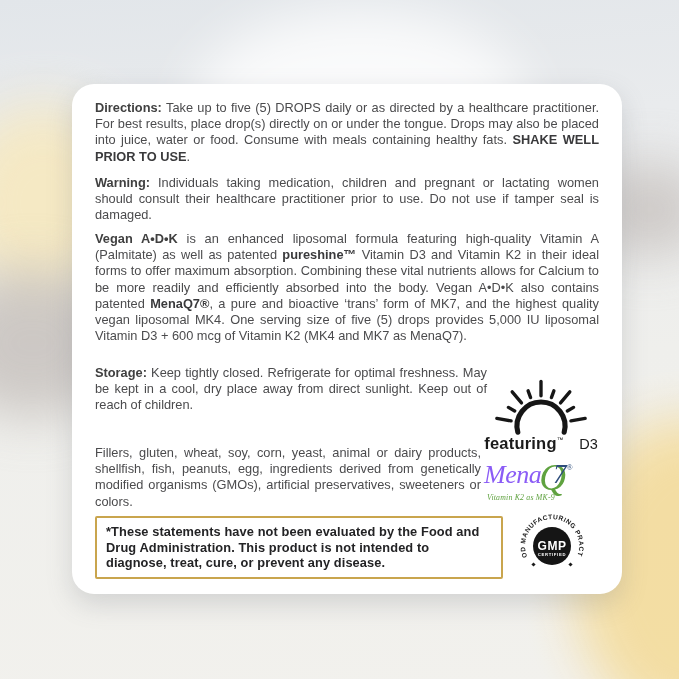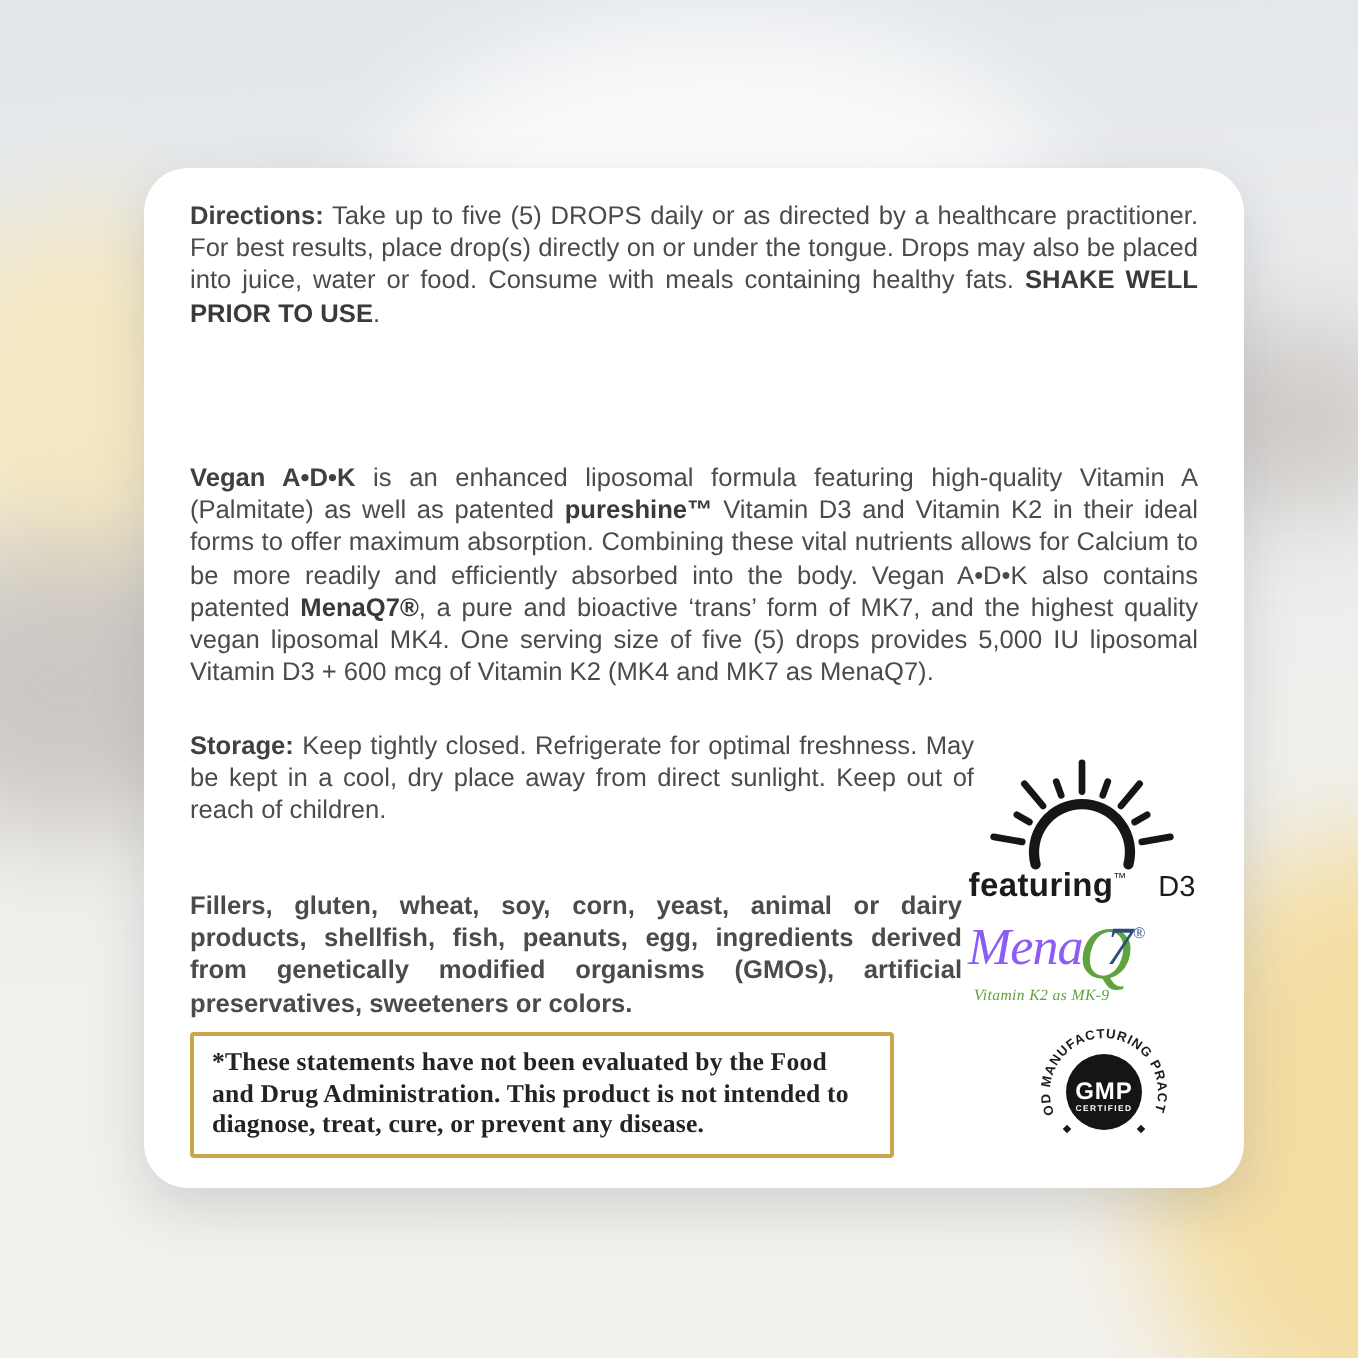--- a/index.html
+++ b/index.html
@@ -25,27 +25,26 @@
     font-size:12.8px;line-height:16.2px;color:#4b4b4d;
     text-align:justify;
   }
   .seg-gold{color:#404040;font-weight:700;}
   .seg-bold{color:#3a3a3c;font-weight:700;}
   #sec-directions{top:16px;}
   #sec-warning{top:91px;}
   #sec-vegan{top:147px;}
   #sec-storage{top:281px;width:392px;}
   #sec-exclude-heading{top:341px;font-weight:700;color:#E4B243;text-align:left;}
-  #sec-exclude{top:361px;width:386px;font-weight:bold;}
+  #sec-exclude{top:361px;width:386px;}
 
   .disclaimer{
-    position:absolute;left:23px;top:432px;width:352px;box-sizing:border-box;
+    position:absolute;left:23px;top:432px;width:408px;box-sizing:border-box;
     border:2px solid #C9A54E;border-radius:2px;padding:6px 9px 6px 9px;
     background:#ffffff;
-    font-family:Liberation Serif, serif;
   }
   .disclaimer p{
     margin:0;font-size:12.8px;line-height:15.6px;font-weight:700;color:#232325;
     text-align:left;letter-spacing:.1px;
   }
 
   
   .pureshine{position:absolute;left:408px;top:286px;width:122px;text-align:center;color:#1b1b1b;}
   .pureshine svg{display:block;margin:0 auto;}
   .ps-word{margin-top:-5px;line-height:18px;white-space:nowrap;}
@@ -74,20 +73,21 @@
   <div class="blob" id="blob-white"></div>
   <div class="blob" id="blob-cream-left"></div>
   <div class="blob" id="blob-grey-left"></div>
   <div class="blob" id="blob-grey-right"></div>
   <div class="blob" id="blob-lemon-br"></div>
 
   <div class="card">
 
     <p class="para" id="sec-directions"><span class="seg-gold">Directions:</span><span> Take up to five (5) DROPS daily or as directed by a healthcare practitioner. For best results, place drop(s) directly on or under the tongue. Drops may also be placed into juice, water or food. Consume with meals containing healthy fats. </span><span class="seg-bold">SHAKE WELL PRIOR TO USE</span><span>.</span></p>
 
+    <p class="para" id="sec-warning"><span class="seg-gold">Warning:</span><span> Individuals taking medication, children and pregnant or lactating women should consult their healthcare practitioner prior to use. Do not use if tamper seal is damaged.</span></p>
 
     <p class="para" id="sec-vegan"><span class="seg-gold">Vegan A•D•K</span><span> is an enhanced liposomal formula featuring high-quality Vitamin A (Palmitate) as well as patented </span><span class="seg-bold">pureshine™</span><span> Vitamin D3 and Vitamin K2 in their ideal forms to offer maximum absorption. Combining these vital nutrients allows for Calcium to be more readily and efficiently absorbed into the body. Vegan A•D•K also contains patented </span><span class="seg-bold">MenaQ7®</span><span>, a pure and bioactive ‘trans’ form of MK7, and the highest quality vegan liposomal MK4. One serving size of five (5) drops provides 5,000 IU liposomal Vitamin D3 + 600 mcg of Vitamin K2 (MK4 and MK7 as MenaQ7).</span></p>
 
     <p class="para" id="sec-storage"><span class="seg-gold">Storage:</span><span> Keep tightly closed. Refrigerate for optimal freshness. May be kept in a cool, dry place away from direct sunlight. Keep out of reach of children.</span></p>
 
 
     <p class="para" id="sec-exclude"><span>Fillers, gluten, wheat, soy, corn, yeast, animal or dairy products, shellfish, fish, peanuts, egg, ingredients derived from genetically modified organisms (GMOs), artificial preservatives, sweeteners or colors.</span></p>
 
     <div class="disclaimer">
       <p>*These statements have not been evaluated by the Food and Drug Administration. This product is not intended to diagnose, treat, cure, or prevent any disease.</p>

